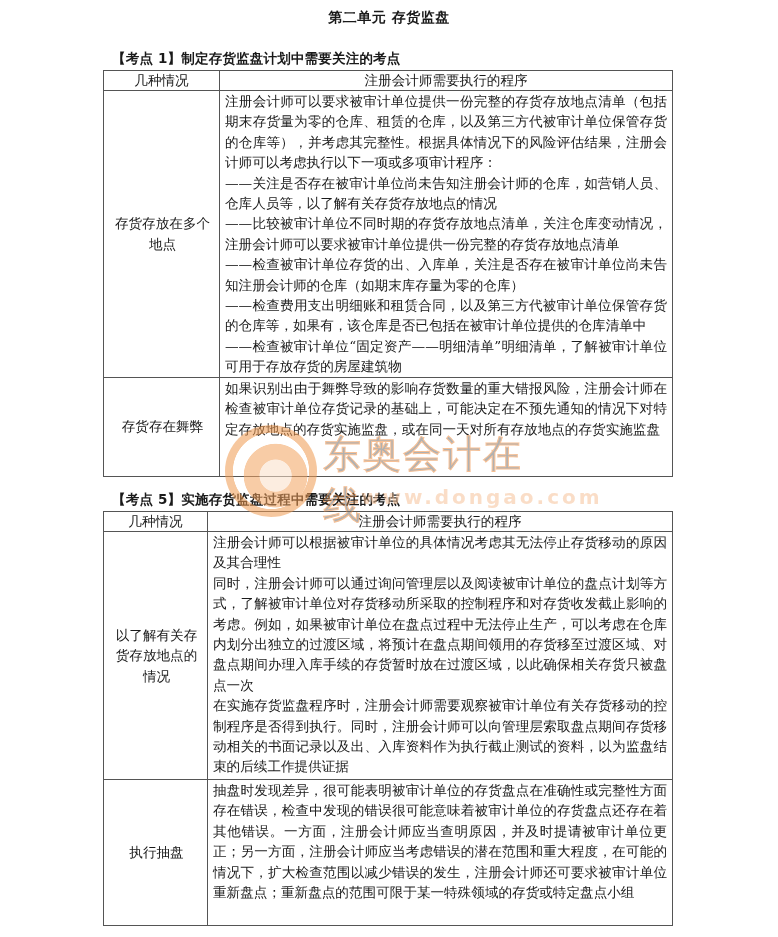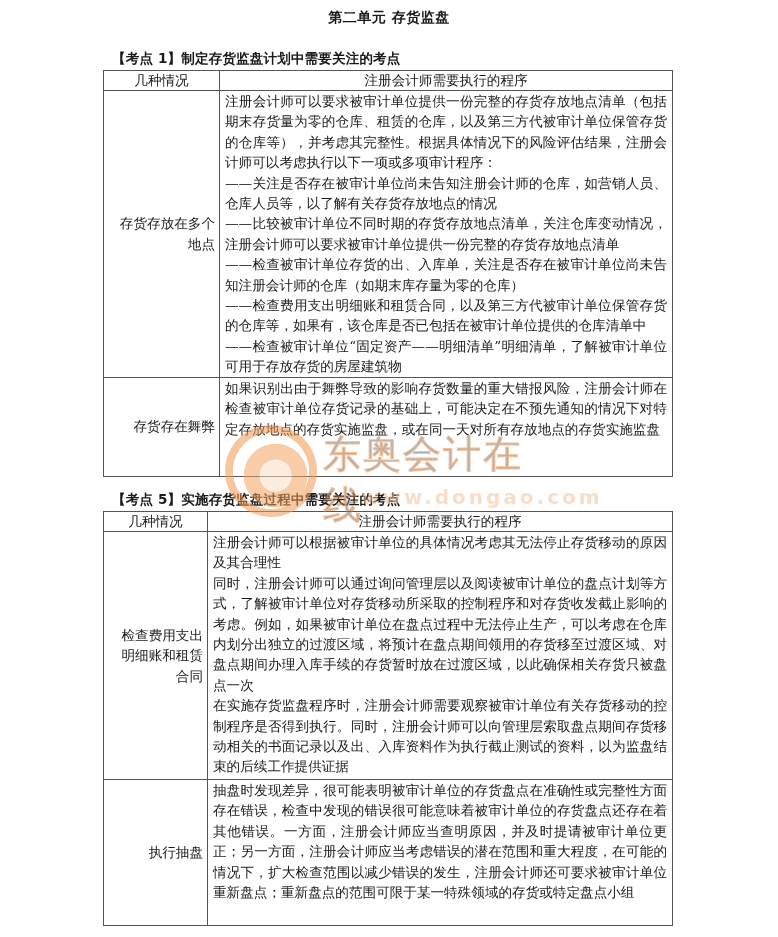--- a/index.html
+++ b/index.html
@@ -21,21 +21,21 @@
     position: absolute; left: 103px; width: 570px;
     border-collapse: collapse; table-layout: fixed;
     font-size: 13.6px; line-height: 20.4px;
   }
   table.kp td, table.kp th {
     border: 1.3px solid #555; padding: 0 4px; vertical-align: middle;
     font-weight: normal;
   }
   table.kp th { height: 19px; line-height: 19px; }
   table.kp td.proc { text-align: justify; vertical-align: top; padding: 0 5px; margin-left: 12px; }
-  table.kp td.sit { text-align: right; padding-left: 6px; }
+  table.kp td.sit { text-align: center; padding-left: 6px; }
   .line { display: block; }
   .watermark {
     position: absolute; left: 225px; top: 415px; width: 330px; height: 100px;
     pointer-events: none; opacity: 0.55;
   }
   .wm-circle {
     position: absolute; left: 0; top: 10px; width: 92px; height: 92px; border-radius: 50%;
     background: radial-gradient(circle at 55% 55%, #fbe0c8 0 22%, #f3a35f 23% 44%, transparent 45%),
                 radial-gradient(circle, transparent 0 58%, #f09a50 59% 100%);
   }
@@ -90,21 +90,21 @@
   <colgroup>
       <col style="width:104px">
       <col>
     </colgroup>
   <tbody>
       <tr>
     <th>几种情况</th>
     <th>注册会计师需要执行的程序</th>
   </tr>
   <tr style="height:248px;">
-    <td class="sit">检查费用支出明细账和租赁合同</td>
+    <td class="sit">以了解有关存货存放地点的情况</td>
     <td class="proc">
       <span class="line">注册会计师可以根据被审计单位的具体情况考虑其无法停止存货移动的原因及其合理性</span>
       <span class="line">同时，注册会计师可以通过询问管理层以及阅读被审计单位的盘点计划等方式，了解被审计单位对存货移动所采取的控制程序和对存货收发截止影响的考虑。例如，如果被审计单位在盘点过程中无法停止生产，可以考虑在仓库内划分出独立的过渡区域，将预计在盘点期间领用的存货移至过渡区域、对盘点期间办理入库手续的存货暂时放在过渡区域，以此确保相关存货只被盘点一次</span>
       <span class="line">在实施存货监盘程序时，注册会计师需要观察被审计单位有关存货移动的控制程序是否得到执行。同时，注册会计师可以向管理层索取盘点期间存货移动相关的书面记录以及出、入库资料作为执行截止测试的资料，以为监盘结束的后续工作提供证据</span>
     </td>
   </tr>
   <tr style="height:146px;">
     <td class="sit">执行抽盘</td>
     <td class="proc">
       <span class="line">抽盘时发现差异，很可能表明被审计单位的存货盘点在准确性或完整性方面存在错误，检查中发现的错误很可能意味着被审计单位的存货盘点还存在着其他错误。一方面，注册会计师应当查明原因，并及时提请被审计单位更正；另一方面，注册会计师应当考虑错误的潜在范围和重大程度，在可能的情况下，扩大检查范围以减少错误的发生，注册会计师还可要求被审计单位重新盘点；重新盘点的范围可限于某一特殊领域的存货或特定盘点小组</span>

